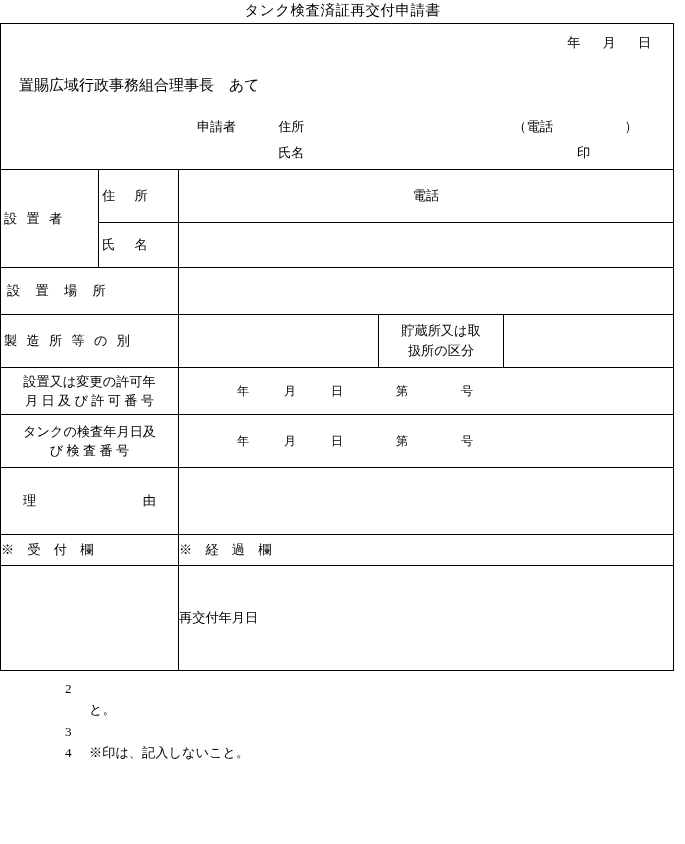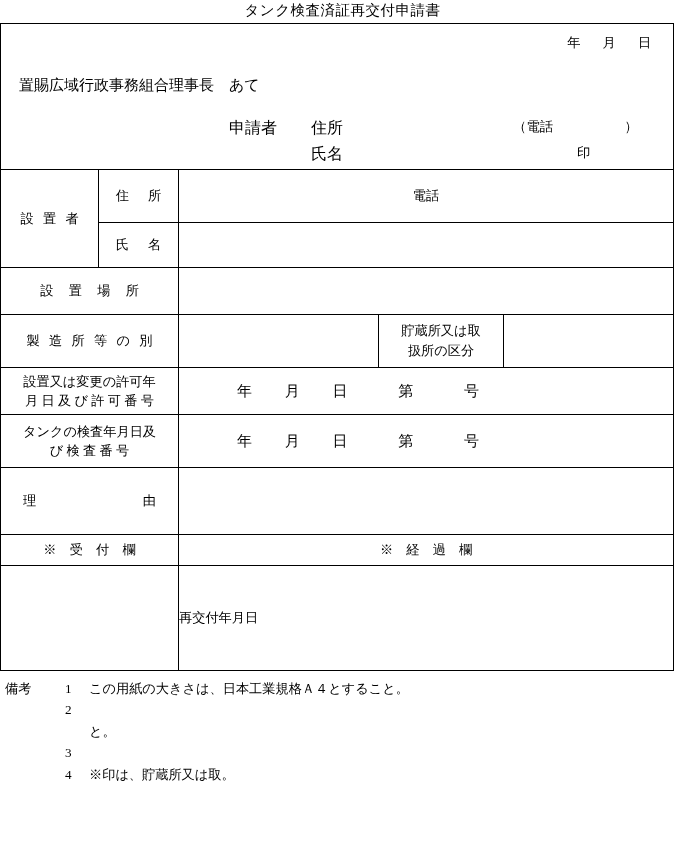--- a/index.html
+++ b/index.html
@@ -35,21 +35,20 @@
     width: 673px;
     table-layout: fixed;
   }
   table.form td {
     border: 1px solid #000000;
     vertical-align: middle;
     font-size: 13.2px;
     padding: 0;
   }
   .lbl {
-    text-align: center;
     font-size: 13.2px;
   }
   .lbl-wide {
     letter-spacing: 6px;
     text-indent: 6px;
   }
   .lbl-wide3 {
     letter-spacing: 3px;
     text-indent: 3px;
   }
@@ -71,23 +70,23 @@
   .hdr .date-line span { display: inline-block; }
   .hdr .date-line .g { width: 32px; }
   .hdr .addressee {
     position: absolute;
     left: 18px;
     top: 52px;
     font-size: 15px;
   }
   .hdr .applicant {
     position: absolute;
-    left: 228px;
+    left: 196px;
     top: 94px;
-    font-size: 16px;
+    font-size: 13px;
   }
   .hdr .applicant .row {
     display: block;
     height: 26px;
     white-space: nowrap;
   }
   .hdr .applicant .w-app { display: inline-block; width: 78px; }
   .hdr .applicant .w-addr { display: inline-block; width: 215px; }
   .hdr .tel {
     position: absolute;
@@ -114,21 +113,21 @@
     text-align: center;
     font-size: 12.8px;
   }
   .subcell-label {
     text-align: center;
     font-size: 12.8px;
     line-height: 1.5;
     padding: 2px 4px;
   }
   .datenum {
-    font-size: 15px;
+    font-size: 12px;
     padding-left: 58px;
     white-space: nowrap;
   }
   .datenum span { display: inline-block; }
   .datenum .g1 { width: 44px; }
   .datenum .g2 { width: 44px; }
   .datenum .g3 { width: 62px; }
   .tel-in-cell {
     text-align: center;
     font-size: 13.2px;
@@ -295,34 +294,29 @@
     <tr>
       <td colspan="2" class="h-104 top-align"></td>
       <td colspan="3" class="h-104 reissue">
         <span>再交付年月日</span>
       </td>
     </tr>
   </tbody>
     </table>
 
   <div class="notes">
-    <div class="nrow">
-      <div class="nlabel">備考</div>
-      <div class="nnum">1</div>
-      <div class="ntext">この用紙の大きさは、日本工業規格Ａ４とすること。</div>
-    </div>
     <div class="nrow">
       <div class="nlabel"></div>
       <div class="nnum">2</div>
     </div>
     <div class="cont">と。</div>
     <div class="nrow">
       <div class="nlabel"></div>
       <div class="nnum">3</div>
     </div>
     <div class="nrow">
       <div class="nlabel"></div>
       <div class="nnum">4</div>
-      <div class="ntext">※印は、貯蔵所又は取。</div>
+      <div class="ntext">※印は、記入しないこと。</div>
     </div>
   </div>
 
 </div>
 
 </body></html>

